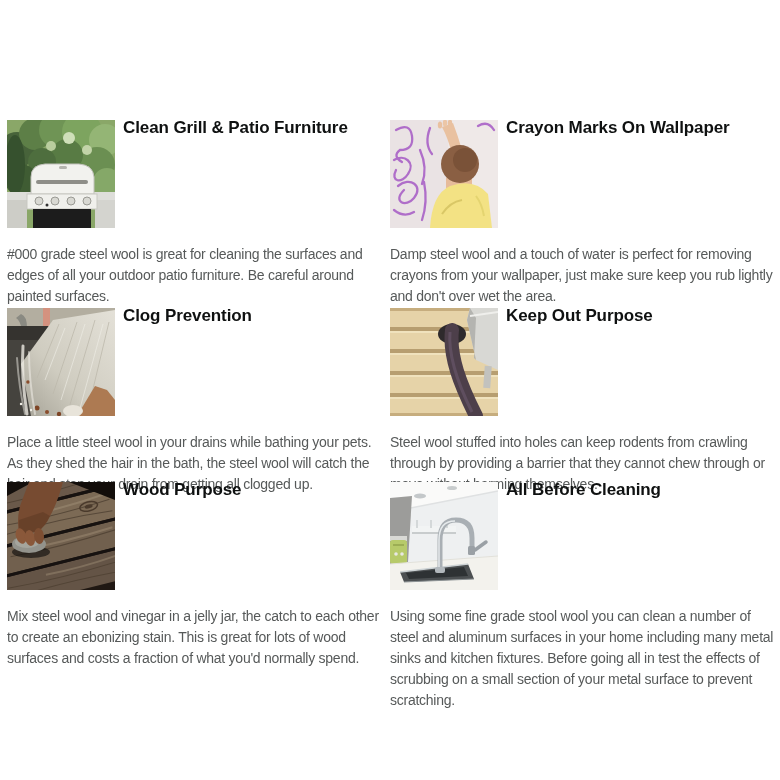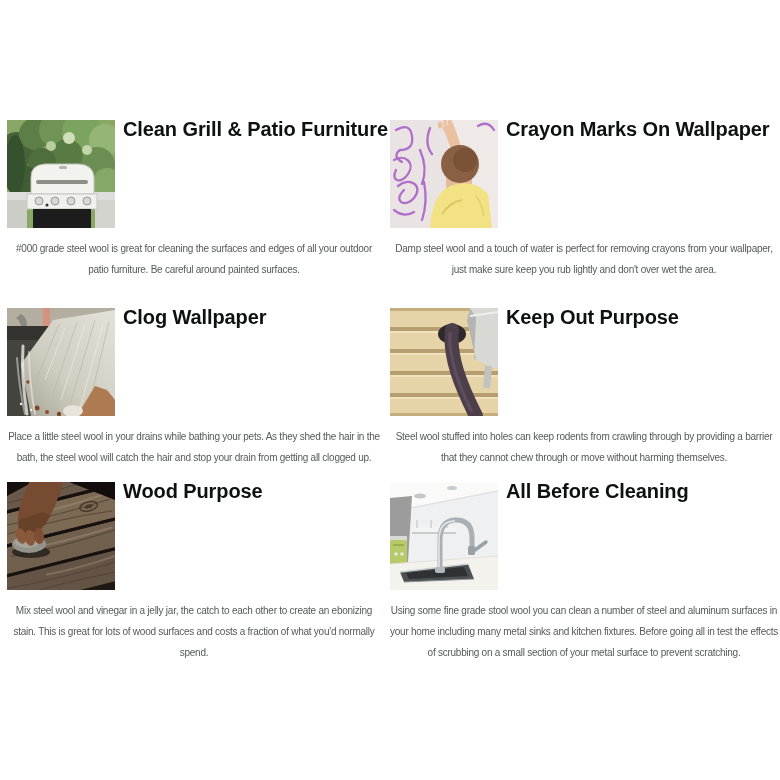--- a/index.html
+++ b/index.html
@@ -10,28 +10,27 @@
   .cell{position:absolute;}
   .c-left{left:7px;width:374px;}
   .c-right{left:390px;width:388px;}
   .r0{top:120px}.r1{top:308px}.r2{top:482px}
   .thumb{
     position:absolute;left:0;top:0;width:108px;height:108px;overflow:hidden;background:#ddd;
   }
   .thumb svg{display:block;width:108px;height:108px;}
   .title{
     position:absolute;left:116px;top:-2px;white-space:nowrap;
-    font-size:20px;font-weight:bold;letter-spacing:-0.1px;
+    font-size:17px;font-weight:bold;letter-spacing:-0.1px;
     color:var(--title-color,#0f1111);
   }
   .desc{
-    position:absolute;left:0;top:118px;width:100%;
-    font-size:10px;line-height:21px;letter-spacing:-0.25px;
+    position:absolute;left:0;top:124px;width:100%;
+    font-size:14px;line-height:21px;letter-spacing:-0.25px;
     color:var(--body-color,#565959);
-    text-align:center;
   }
 </style>
 </head>
 <body style="background: rgb(255, 255, 255);">
 
 <div class="cell c-left r0">
   <div class="thumb">
     <svg viewBox="0 0 108 108" xmlns="http://www.w3.org/2000/svg">
       <rect width="108" height="108" fill="#8aa768"></rect>
       <circle cx="10" cy="30" r="18" fill="#47633a"></circle>
@@ -135,21 +134,21 @@
         <path d="M22,44 q0,28 6,62" stroke-width="2" opacity="0.6"></path>
         <path d="M10,50 q2,30 8,56" stroke-width="2" opacity="0.5"></path>
       </g>
       <circle cx="14" cy="96" r="1.2" fill="#f2f0e8"></circle>
         <circle cx="24" cy="102" r="1.2" fill="#f2f0e8"></circle>
       <polygon points="70,108 88,78 100,82 108,92 108,108" fill="#ad7a52"></polygon>
       <path d="M88,80 L98,84" stroke="#c8placeholder" stroke-width="0"></path>
       <ellipse cx="66" cy="103" rx="10" ry="6" fill="#e8e4da"></ellipse>
     </svg>
   </div>
-  <div class="title">Clog Wallpaper</div>
+  <div class="title">Clog Prevention</div>
   <div class="desc">Place a little steel wool in your drains while bathing your pets. As they shed the hair in the bath, the steel wool will catch the hair and stop your drain from getting all clogged up.</div>
 </div>
 
 <div class="cell c-right r1">
   <div class="thumb">
     <svg viewBox="0 0 108 108" xmlns="http://www.w3.org/2000/svg">
       <rect width="108" height="108" fill="#e6d3a8"></rect>
       <g>
         <rect y="0" width="108" height="3" fill="#c6ad7e"></rect>
         <rect y="19" width="108" height="4" fill="#b79e70"></rect>

